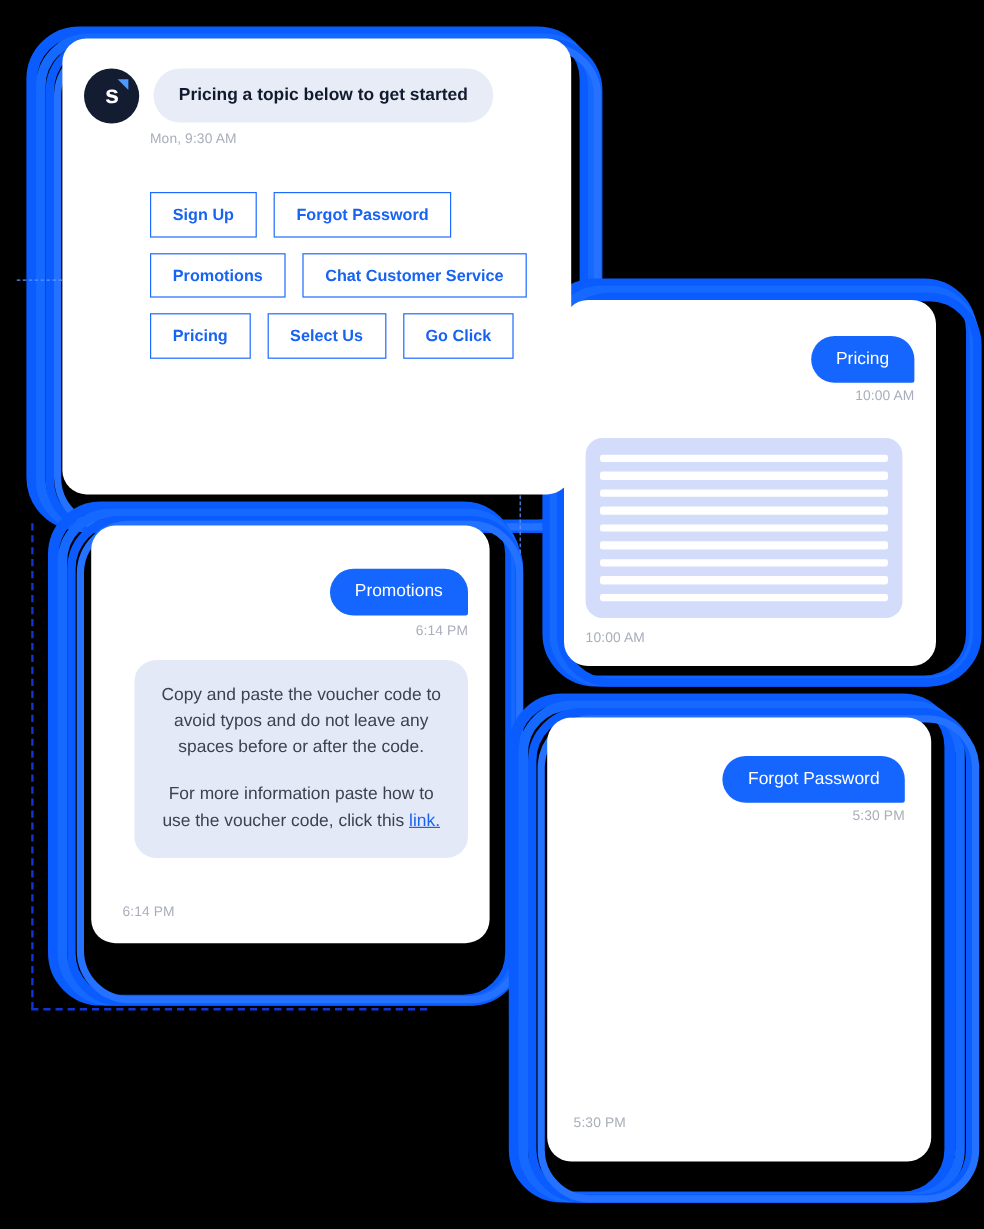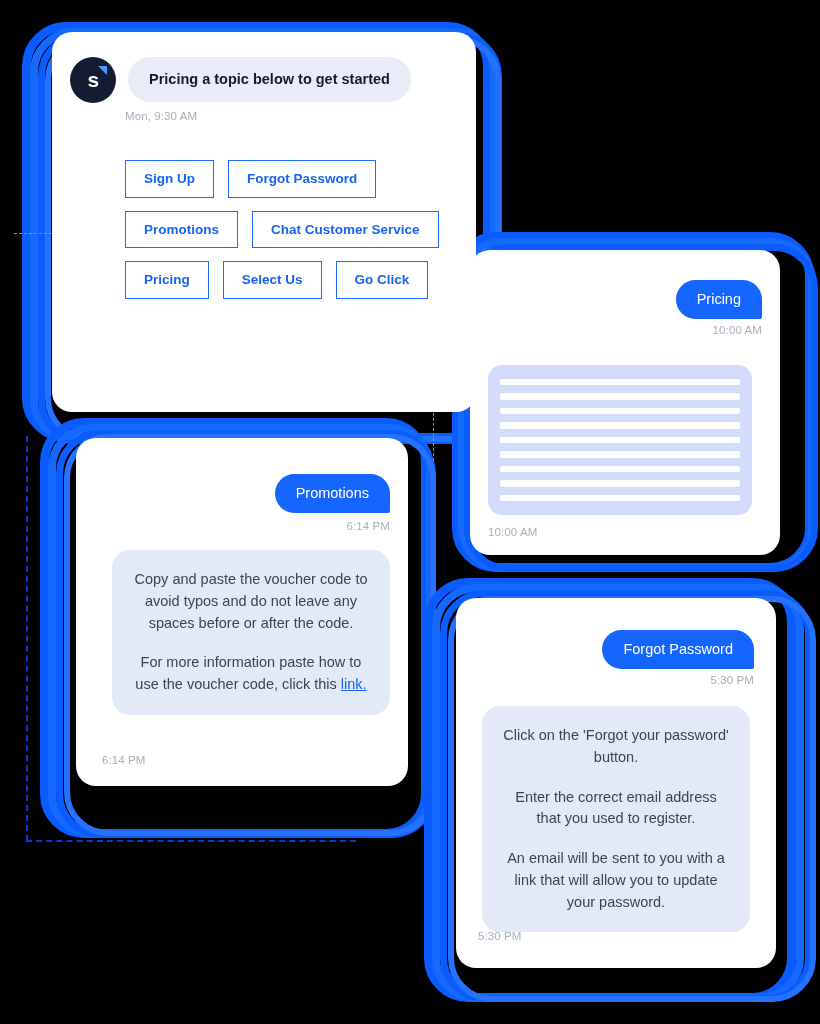--- a/index.html
+++ b/index.html
@@ -280,22 +280,17 @@
 
     <div class="timestamp" style="left:26px; top:316px;">6:14 PM</div>
   </div>
 
   <div class="card" style="left:456px; top:598px; width:320px; height:370px;">
 
     <div class="out-bubble" style="right:22px; top:32px;">Forgot Password</div>
 
     <div class="timestamp" style="right:22px; top:76px;">5:30 PM</div>
 
-    <div class="in-bubble" style="left:26px; top:108px; width:268px;">
-      <p>Click on the 'Forgot your password' button.</p>
-      <p>Enter the correct email address that you used to register.</p>
-      <p>An email will be sent to you with a link that will allow you to update your password.</p>
-    </div>
 
     <div class="timestamp" style="left:22px; top:332px;">5:30 PM</div>
   </div>
 
 </div>
 
 </body></html>

